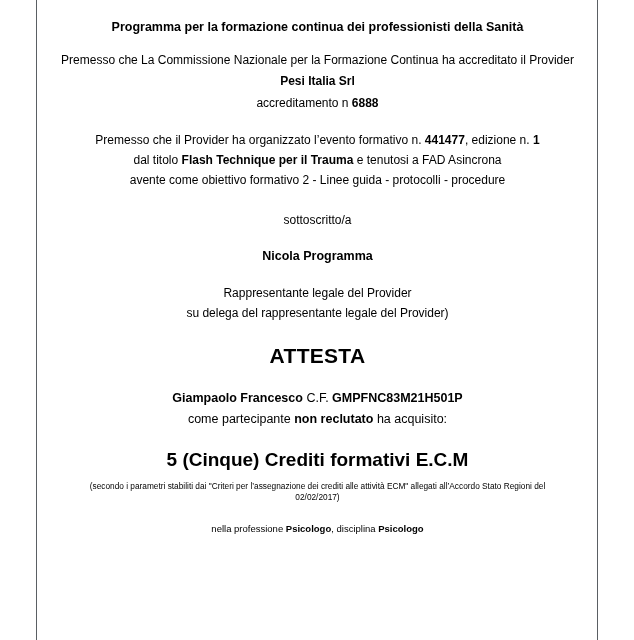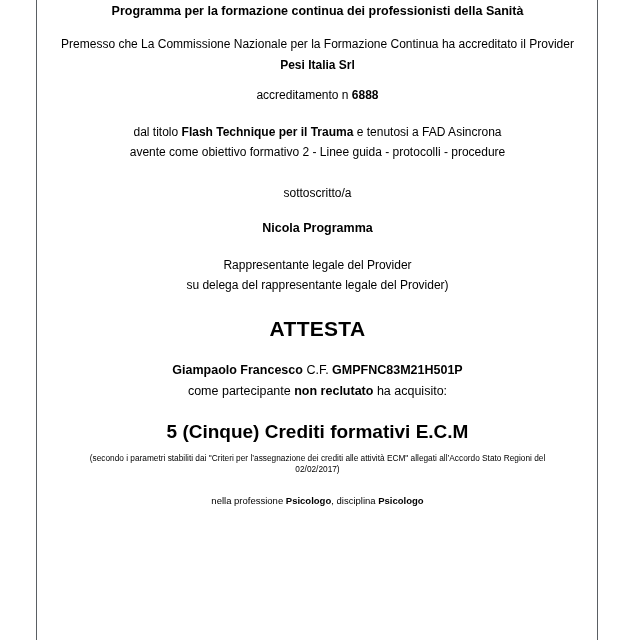--- a/index.html
+++ b/index.html
@@ -41,34 +41,34 @@
   }
 
   .line {
     line-height: 1.32;
   }
   b, .b { font-weight: bold; }
 
   .title {
     font-size: 12.5px;
     font-weight: bold;
-    padding-top: 3px;
+    padding-top: 19px;
   }
   .block-premise-1 {
     font-size: 12px;
     margin-top: 17px;
   }
   .provider-name {
     font-size: 12px;
     font-weight: bold;
     margin-top: 6px;
   }
   .accreditation {
     font-size: 12px;
-    margin-top: 14px;
+    margin-top: 6px;
   }
   .block-premise-2 {
     font-size: 12px;
     margin-top: 21px;
   }
   .block-premise-2 .line + .line { margin-top: 4px; }
 
   .sottoscritto {
     font-size: 12px;
     margin-top: 25px;
@@ -132,20 +132,25 @@
 
     <div class="provider-name line">Pesi Italia Srl</div>
 
     <div class="accreditation line">
       <span>accreditamento n</span>
       <b>6888</b>
     </div>
 
     <div class="block-premise-2">
       <div class="line">
+        <span>Premesso che il Provider ha organizzato l’evento formativo n.</span>
+        <b>441477</b><span>, edizione n.</span>
+        <b>1</b>
+      </div>
+      <div class="line">
         <span>dal titolo</span>
         <b>Flash Technique per il Trauma</b>
         <span>e tenutosi a FAD Asincrona</span>
       </div>
       <div class="line">avente come obiettivo formativo 2 - Linee guida - protocolli - procedure</div>
     </div>
 
     <div class="sottoscritto line">sottoscritto/a</div>
 
     <div class="signer-name line">Nicola Programma</div>

